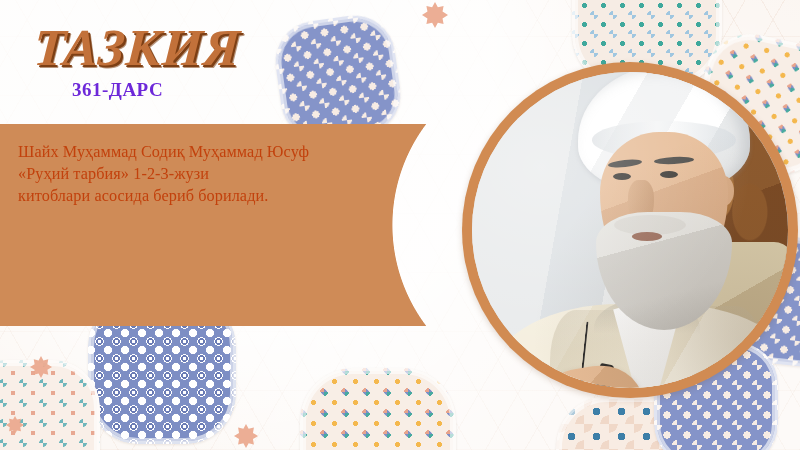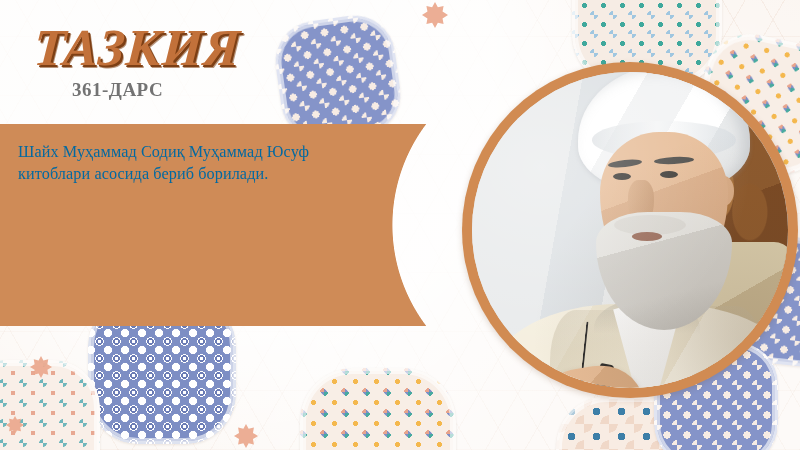--- a/index.html
+++ b/index.html
@@ -134,41 +134,41 @@
       3px 3px 0 rgba(125,63,20,.55);
     transform:skewX(-4deg);
     line-height:1;
     white-space:nowrap;
   }
   .subtitle {
     position:absolute; left:72px; top:79px;
     font-family:"Liberation Serif", serif;
     font-size:19px; font-weight:bold;
     letter-spacing:.5px;
-    color:#737373;
+    color:#6d28d9;
     white-space:nowrap;
   }
 
   
   .band {
     position:absolute; left:0; top:124px;
     width:620px; height:202px;
     background:#cf8b57;
     -webkit-mask:
       radial-gradient(circle 168px at 560px 101px, transparent 0 100%, #000 100%),
       linear-gradient(#000,#000);
     -webkit-mask-composite:source-in;
     mask-image:
       radial-gradient(circle 168px at 560px 101px, transparent 0 99.5%, #000 100%);
     mask-mode:alpha;
   }
   .band-text {
     position:absolute; left:18px; top:142px;
     width:430px;
-    color:#0369a1;
+    color:#c2410c;
     font-family:"Liberation Serif", serif;
     font-size:16.2px;
     line-height:1.345;
     letter-spacing:.1px;
     z-index:6;
   }
   .band-text .ln { display:block; white-space:nowrap; }
 
   
   .portrait-wrap {
@@ -411,20 +411,21 @@
     </div>
 
   <div class="header">
     <div class="title">ТАЗКИЯ</div>
     <div class="subtitle">361-ДАРС</div>
   </div>
 
   <div class="band"></div>
   <div class="band-text" id="band-text">
       <span class="ln">Шайх Муҳаммад Содиқ Муҳаммад Юсуф</span>
+      <span class="ln">«Руҳий тарбия» 1-2-3-жузи</span>
       <span class="ln">китоблари асосида бериб борилади.</span>
     </div>
 
   <div class="portrait-wrap">
     <div class="portrait-ring"></div>
     <div class="portrait" title="Шайх Муҳаммад Содиқ Муҳаммад Юсуф">
       <div class="p-bg"></div>
       <div class="p-chair"></div>
       <div class="p-chair2"></div>
       <div class="p-robe"></div>

